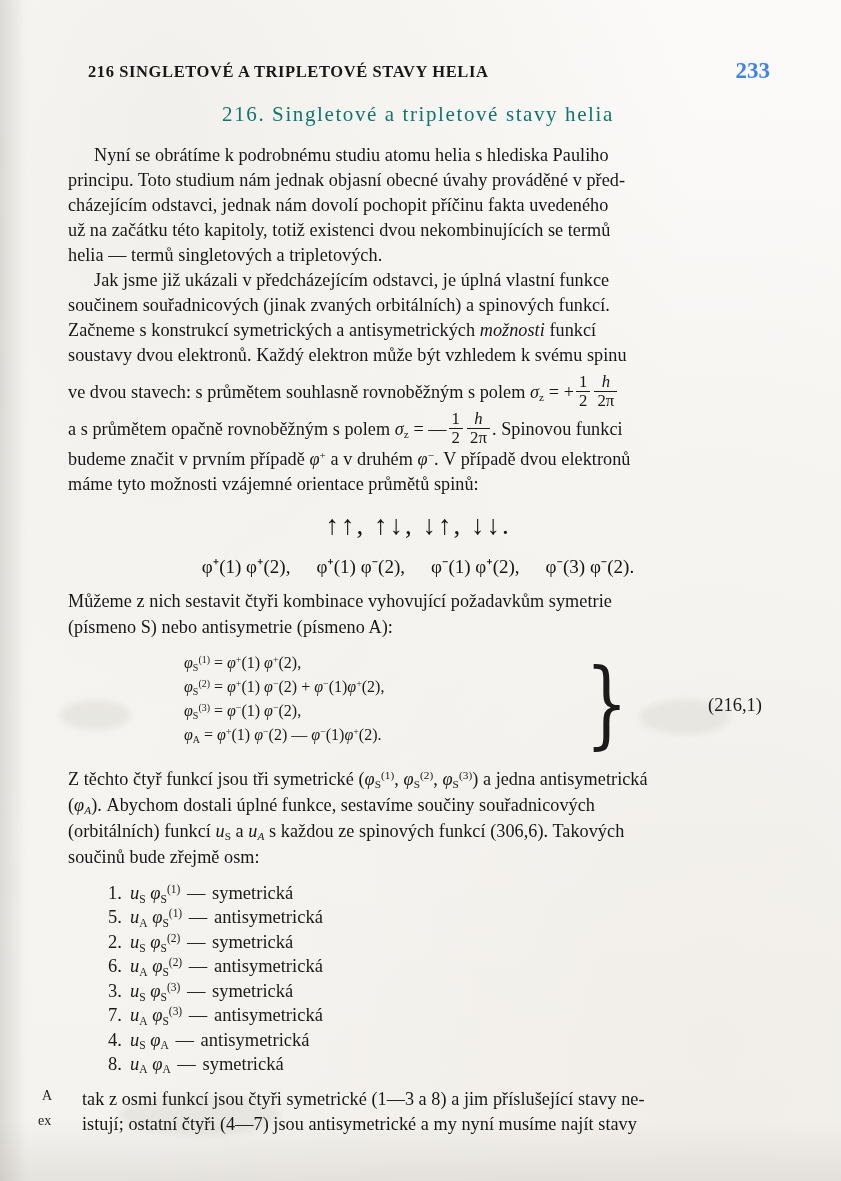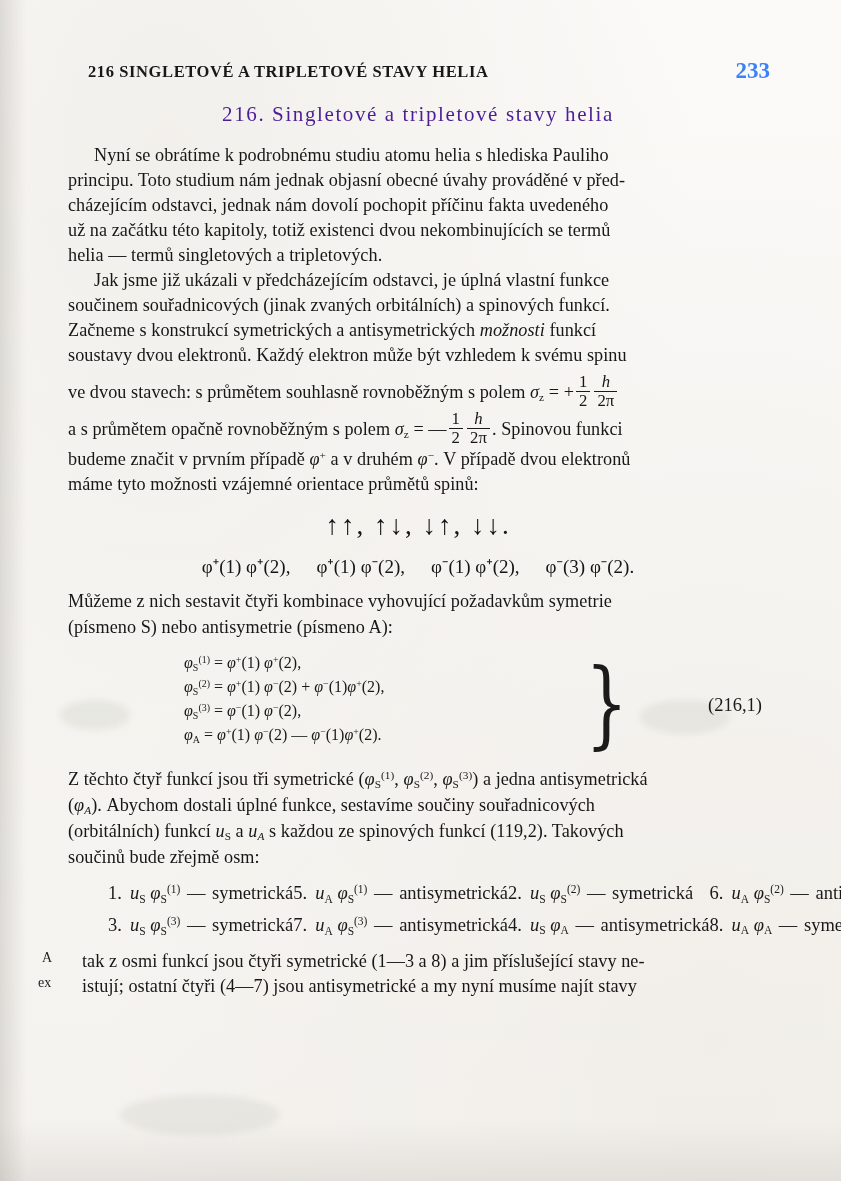--- a/index.html
+++ b/index.html
@@ -54,21 +54,21 @@
     font-size: 23px;
     font-weight: bold;
     color: #3b82f6;
   }
   h1.section-title {
     font-size: 21px;
     font-weight: normal;
     letter-spacing: 1.6px;
     text-align: center;
     margin: 14px 0 16px 0;
-    color: #4c1d95;
+    color: #0f766e;
   }
   p.para {
     font-size: 18.2px;
     line-height: 1.32;
     margin: 0 0 1px 0;
     text-align: justify;
     text-justify: inter-word;
     color: #171717;
     letter-spacing: 0.05px;
   }
@@ -133,22 +133,22 @@
   .eqnum {
     position: absolute;
     right: 6px;
     top: 44px;
     font-size: 18.5px;
   }
   
   .list-two {
     margin: 14px 0 12px 0;
     display: grid;
-    grid-template-columns: 1fr 1fr 1fr 1fr;
-    row-gap: 11px;
+    grid-template-columns: 1fr;
+    row-gap: 3px;
     font-size: 18.5px;
     padding-left: 40px;
   }
   .li { white-space: nowrap; }
   .li .num { display: inline-block; width: 22px; }
   .li .dash { padding: 0 2px; }
   .marginnote {
     position: absolute;
     left: 44px;
     font-size: 14px;
@@ -248,21 +248,21 @@
     <div class="eqnum">(216,1)</div>
   </div>
 
   <p class="para">
     <span>Z těchto čtyř funkcí jsou tři symetrické (</span><span class="it">φ</span><sub>S</sub><sup>(1)</sup>, <span class="it">φ</span><sub>S</sub><sup>(2)</sup>, <span class="it">φ</span><sub>S</sub><sup>(3)</sup><span>) a jedna antisymetrická</span>
   </p>
   <p class="para">
     <span>(</span><span class="it">φ</span><sub><span class="it">A</span></sub><span>). Abychom dostali úplné funkce, sestavíme součiny souřadnicových</span>
   </p>
   <p class="para">
-    <span>(orbitálních) funkcí </span><span class="it">u</span><sub>S</sub><span> a </span><span class="it">u</span><sub><span class="it">A</span></sub><span> s každou ze spinových funkcí (119,2). Takových</span>
+    <span>(orbitálních) funkcí </span><span class="it">u</span><sub>S</sub><span> a </span><span class="it">u</span><sub><span class="it">A</span></sub><span> s každou ze spinových funkcí (306,6). Takových</span>
   </p>
   <p class="para">součinů bude zřejmě osm:</p>
 
   <div class="list-two">
     <div class="li"><span class="num">1.</span><span class="it">u</span><sub>S</sub> <span class="it">φ</span><sub>S</sub><sup>(1)</sup> <span class="dash">—</span> <span>symetrická</span></div>
     <div class="li"><span class="num">5.</span><span class="it">u</span><sub>A</sub> <span class="it">φ</span><sub>S</sub><sup>(1)</sup> <span class="dash">—</span> <span>antisymetrická</span></div>
 
     <div class="li"><span class="num">2.</span><span class="it">u</span><sub>S</sub> <span class="it">φ</span><sub>S</sub><sup>(2)</sup> <span class="dash">—</span> <span>symetrická</span></div>
     <div class="li"><span class="num">6.</span><span class="it">u</span><sub>A</sub> <span class="it">φ</span><sub>S</sub><sup>(2)</sup> <span class="dash">—</span> <span>antisymetrická</span></div>
 

